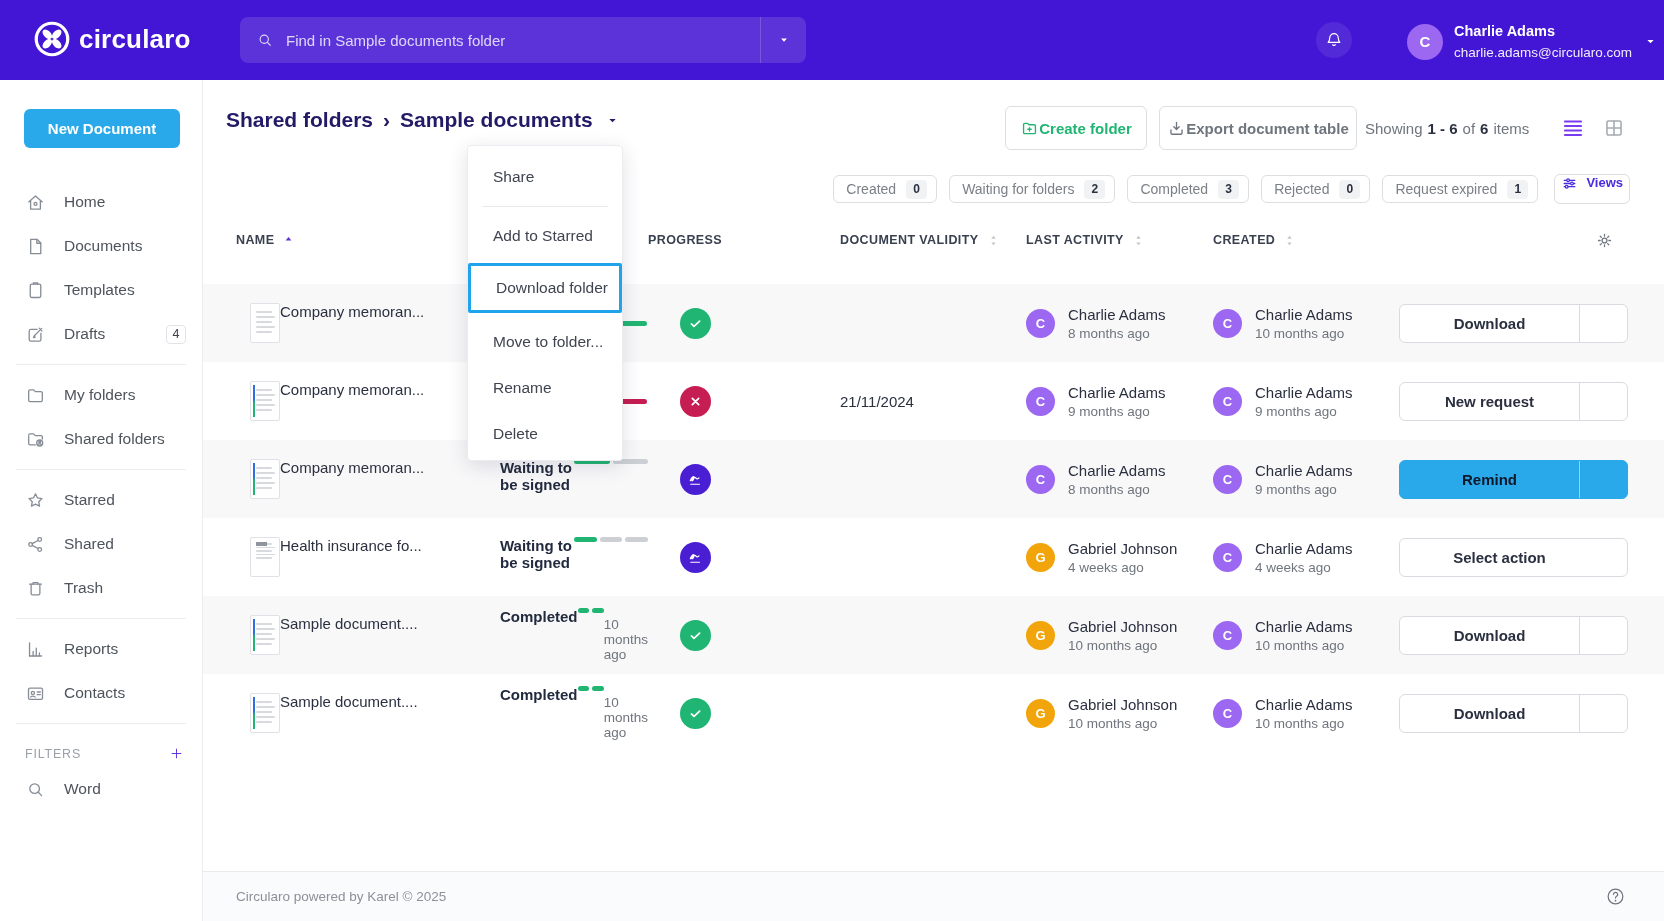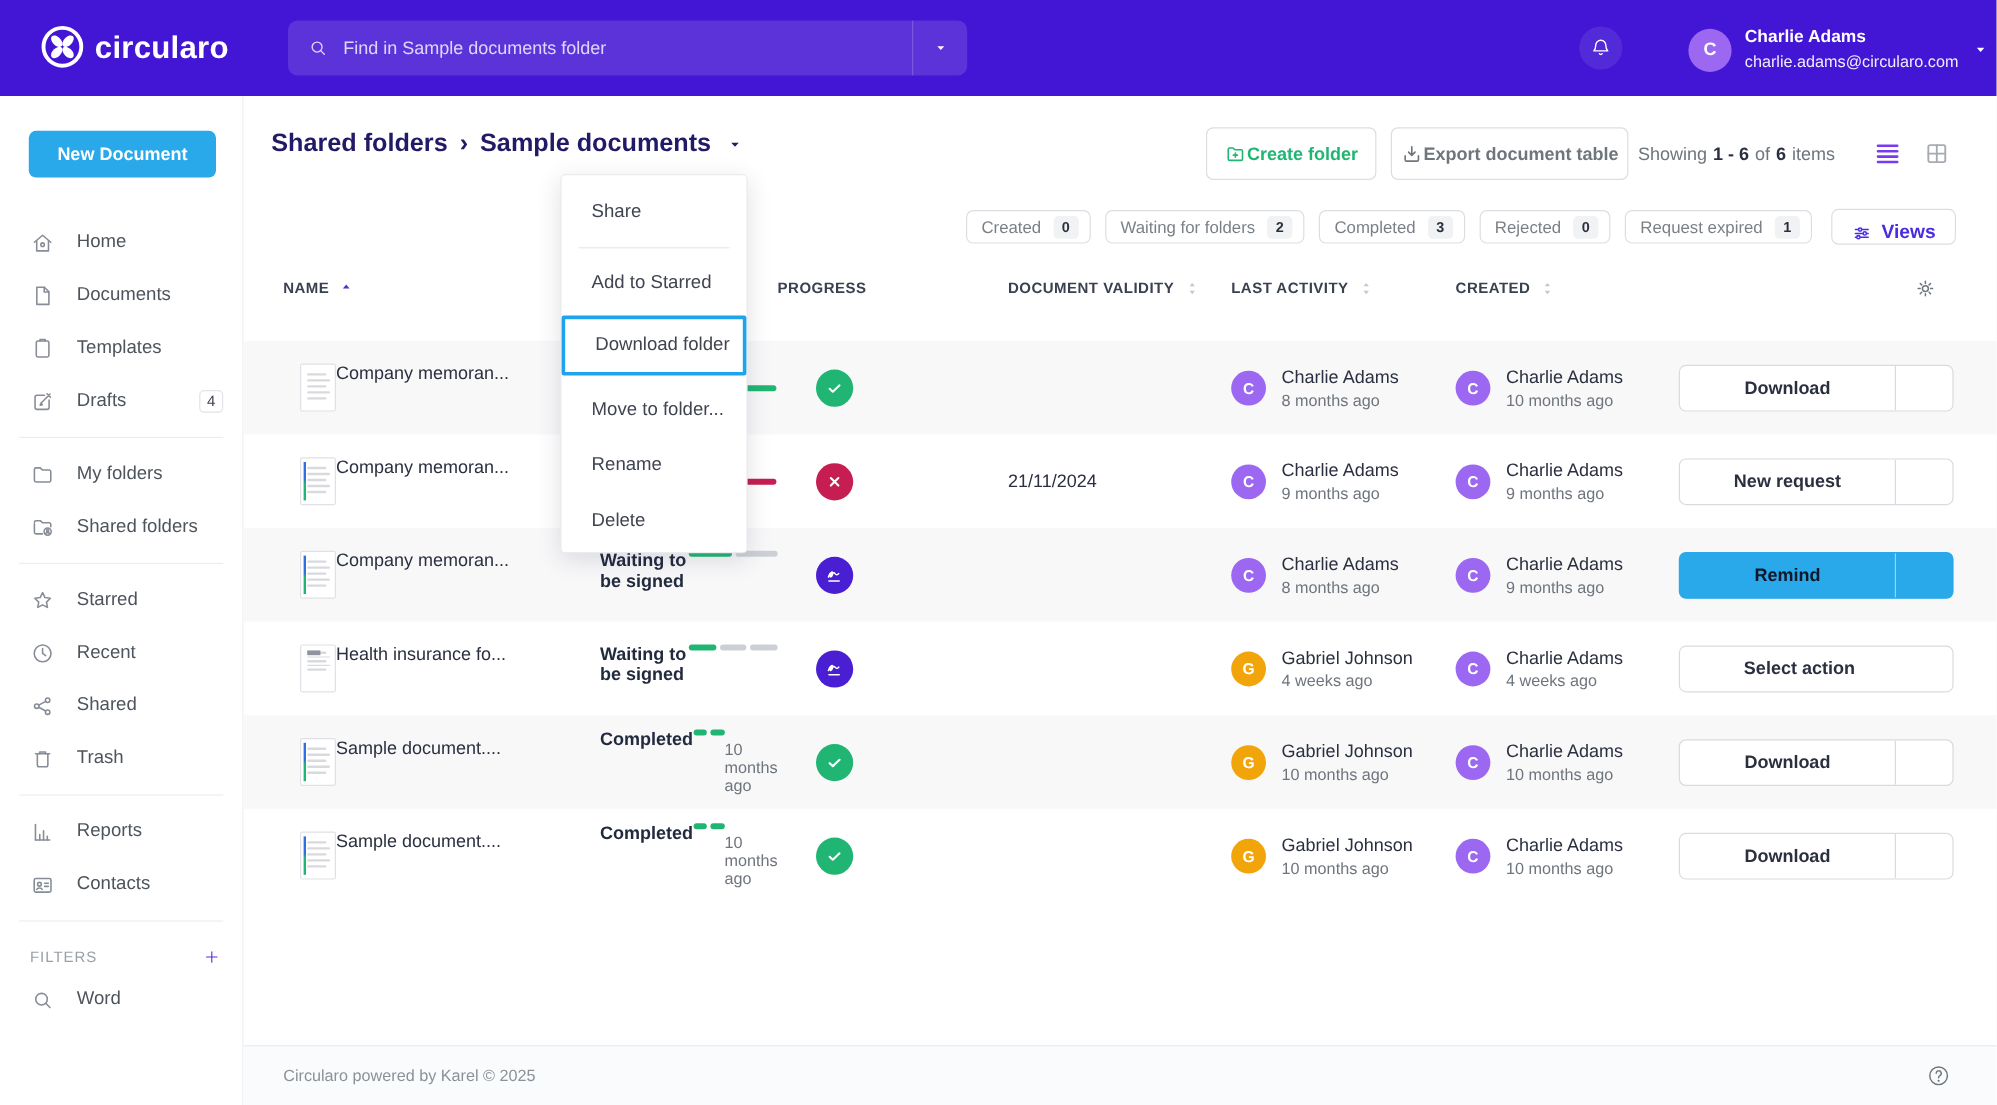--- a/index.html
+++ b/index.html
@@ -48,21 +48,21 @@
   .btn-export{left:956px;width:198px;color:#6f757d}
   .btn-export .b-ic{width:19px;height:19px}
   .showing{position:absolute;left:1162px;top:26px;height:44px;display:flex;align-items:center;gap:5px;font-size:15px;color:#6f757d}
   .showing b{color:#2b3040}
   .view-list{position:absolute;left:1358px;top:36px;width:24px;height:24px;color:#7a3bf0;cursor:pointer}
   .view-grid{position:absolute;left:1400px;top:37px;width:22px;height:22px;color:#a6abb2;cursor:pointer}
 
   .chips{position:absolute;top:94px;left:0;right:34px;display:flex;justify-content:flex-end;align-items:center;gap:12px}
   .chip{height:28px;border:1px solid #dcdee2;border-radius:6px;background:#fff;display:flex;align-items:center;gap:10px;padding:0 9px 0 12px;font-size:14px;color:#7b8087;cursor:pointer}
   .chip-count{background:#f1f2f4;border-radius:4px;min-width:21px;height:19px;display:flex;align-items:center;justify-content:center;font-size:12px;font-weight:bold;color:#2b3040;padding:0 5px}
-  .views-btn{height:30px;border:1px solid #dcdee2;border-radius:6px;background:#fff;display:flex;align-items:flex-end;gap:8px;padding:0 16px;color:#4a2ce0;font-weight:bold;font-size:16px;margin-left:4px;cursor:pointer;font-family:inherit}
+  .views-btn{height:30px;border:1px solid #dcdee2;border-radius:6px;background:#fff;display:flex;align-items:flex-start;gap:8px;padding:0 6px;color:#4a2ce0;font-weight:bold;font-size:13px;margin-left:4px;cursor:pointer;font-family:inherit}
   .views-btn .b-ic{width:17px;height:17px}
 
   .grid-cols{display:grid;grid-template-columns:264px 148px 192px 186px 187px 186px 229px;padding-left:33px;align-items:center}
   .thead{position:absolute;top:140px;left:0;right:0;height:40px}
   .th{display:flex;align-items:center;gap:7px;font-size:12.5px;font-weight:bold;color:#39404f;letter-spacing:.4px;cursor:pointer}
   .th .sort{width:15px;height:15px}
   .gear-th{justify-content:flex-end;padding-right:14px}
   .gear{width:19px;height:19px;color:#6f757d;cursor:pointer}
 
   .rows{position:absolute;top:204px;left:0;right:0}
@@ -233,27 +233,20 @@
         </div>
         <div class="side-divider"></div>
         <div class="side-item">
           <span class="s-ic"><svg viewBox="0 0 24 24" fill="none" stroke="currentColor" stroke-width="1.5" stroke-linecap="round" stroke-linejoin="round">
               <path d="m12 4.4 2.3 4.7 5.1.7-3.7 3.6.9 5.1L12 16.1l-4.6 2.4.9-5.1L4.6 9.8l5.1-.7z"></path>
             </svg></span>
           <span class="s-lbl">Starred</span>
         </div>
         <div class="side-item">
           <span class="s-ic"><svg viewBox="0 0 24 24" fill="none" stroke="currentColor" stroke-width="1.5" stroke-linecap="round" stroke-linejoin="round">
-              <circle cx="12" cy="12" r="8"></circle>
-              <path d="M12 7.4V12l2.9 2.1"></path>
-            </svg></span>
-          <span class="s-lbl">Recent</span>
-        </div>
-        <div class="side-item">
-          <span class="s-ic"><svg viewBox="0 0 24 24" fill="none" stroke="currentColor" stroke-width="1.5" stroke-linecap="round" stroke-linejoin="round">
               <circle cx="6.4" cy="12" r="2.1"></circle>
               <circle cx="16.8" cy="6.3" r="2.1"></circle>
               <circle cx="16.8" cy="17.7" r="2.1"></circle>
               <path d="m8.3 11 6.6-3.6M8.3 13l6.6 3.6"></path>
             </svg></span>
           <span class="s-lbl">Shared</span>
         </div>
         <div class="side-item">
           <span class="s-ic"><svg viewBox="0 0 24 24" fill="none" stroke="currentColor" stroke-width="1.5" stroke-linecap="round" stroke-linejoin="round">
               <path d="M5.3 7h13.4"></path>

